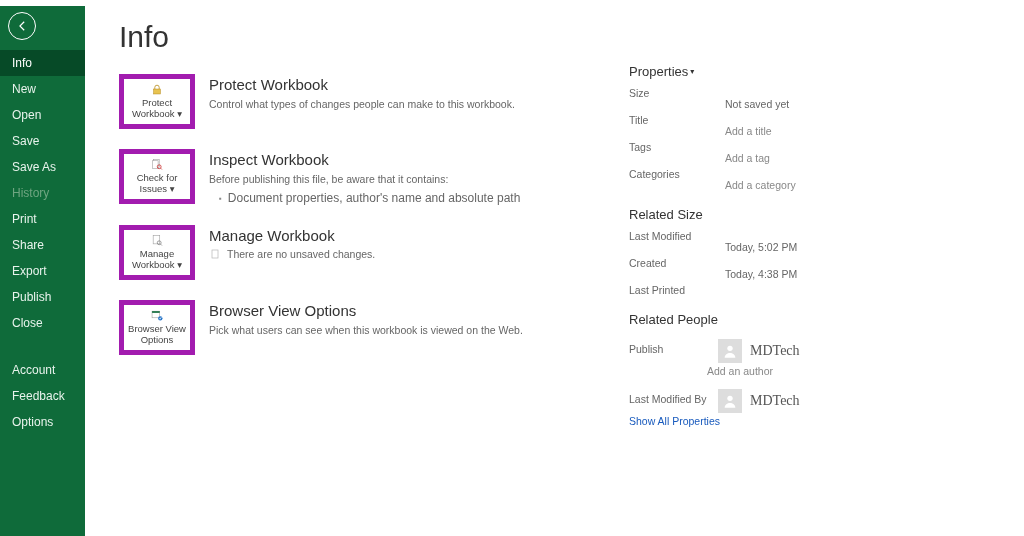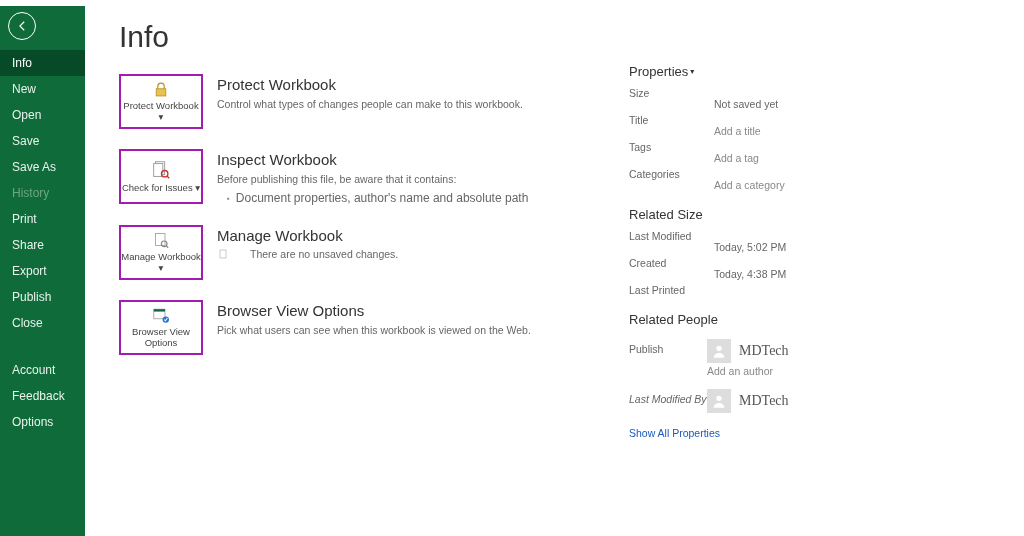--- a/index.html
+++ b/index.html
@@ -83,23 +83,23 @@
       color: #333;
       margin-bottom: 20px;
     }
     .info-section {
       display: flex;
       gap: 14px;
       margin-bottom: 20px;
       align-items: flex-start;
     }
     .tile {
-      width: 84px;
+      width: 76px;
       height: 55px;
-      border: 2px solid #a21caf;
+      border: 5px solid #a21caf;
       background: #fff;
       display: flex;
       flex-direction: column;
       align-items: center;
       justify-content: center;
       cursor: pointer;
       padding: 4px 0;
       text-align: center;
     }
     .tile svg {
@@ -131,40 +131,41 @@
     .bullet-item::before {
       content: "▪";
       margin-right: 6px;
       font-size: 8px;
       color: #888;
       vertical-align: middle;
     }
     .no-changes {
       display: flex;
       align-items: center;
-      gap: 21px;
+      gap: 6px;
       font-size: 10.5px;
       color: #666;
       margin-top: 4px;
     }
     .no-changes svg { width: 12px; height: 12px; stroke: #bbb; fill: none; stroke-width: 1.5; }
     .props-heading {
       font-size: 13px;
       color: #333;
       margin-bottom: 6px;
       display: flex;
       align-items: center;
       gap: 2px;
       cursor: pointer;
     }
     .props-heading .caret { font-size: 8px; }
     .prop-row {
       display: flex;
       font-size: 10.5px;
       padding: 2px 0;
+      gap: 11px;
     }
     .prop-label {
       width: 85px;
       color: #666;
     }
     .prop-value {
       color: #666;
       margin-top: 11px;
     }
     .prop-value.placeholder { color: #888; cursor: pointer; }
@@ -188,21 +189,21 @@
     .add-author {
       font-size: 10.5px;
       color: #888;
       margin-top: 0;
       margin-left: 78px;
       cursor: pointer;
     }
     .show-all {
       font-size: 10.5px;
       color: #185abd;
-      margin-top: 12px;
+      margin-top: 0;
       cursor: pointer;
     }
   </style>
 </head>
 <body>
 
 <div class="titlebar"></div>
 
 <div class="main">
   <div class="sidebar">
@@ -350,21 +351,21 @@
             <svg viewBox="0 0 24 24">
                 <circle cx="12" cy="8" r="4"></circle>
                 <path d="M4 22c0-4 4-7 8-7s8 3 8 7z"></path>
               </svg>
           </div>
           <div class="person-name">MDTech</div>
         </div>
       </div>
       <div class="add-author">Add an author</div>
       <div class="prop-row" style="align-items:center;margin-top:6px;">
-        <div class="prop-label" style="width:78px;font-style:italic;">Last Modified By</div>
+        <div class="prop-label" style="width:78px;">Last Modified By</div>
         <div class="person-row">
           <div class="avatar">
             <svg viewBox="0 0 24 24">
                 <circle cx="12" cy="8" r="4"></circle>
                 <path d="M4 22c0-4 4-7 8-7s8 3 8 7z"></path>
               </svg>
           </div>
           <div class="person-name">MDTech</div>
         </div>
       </div>

